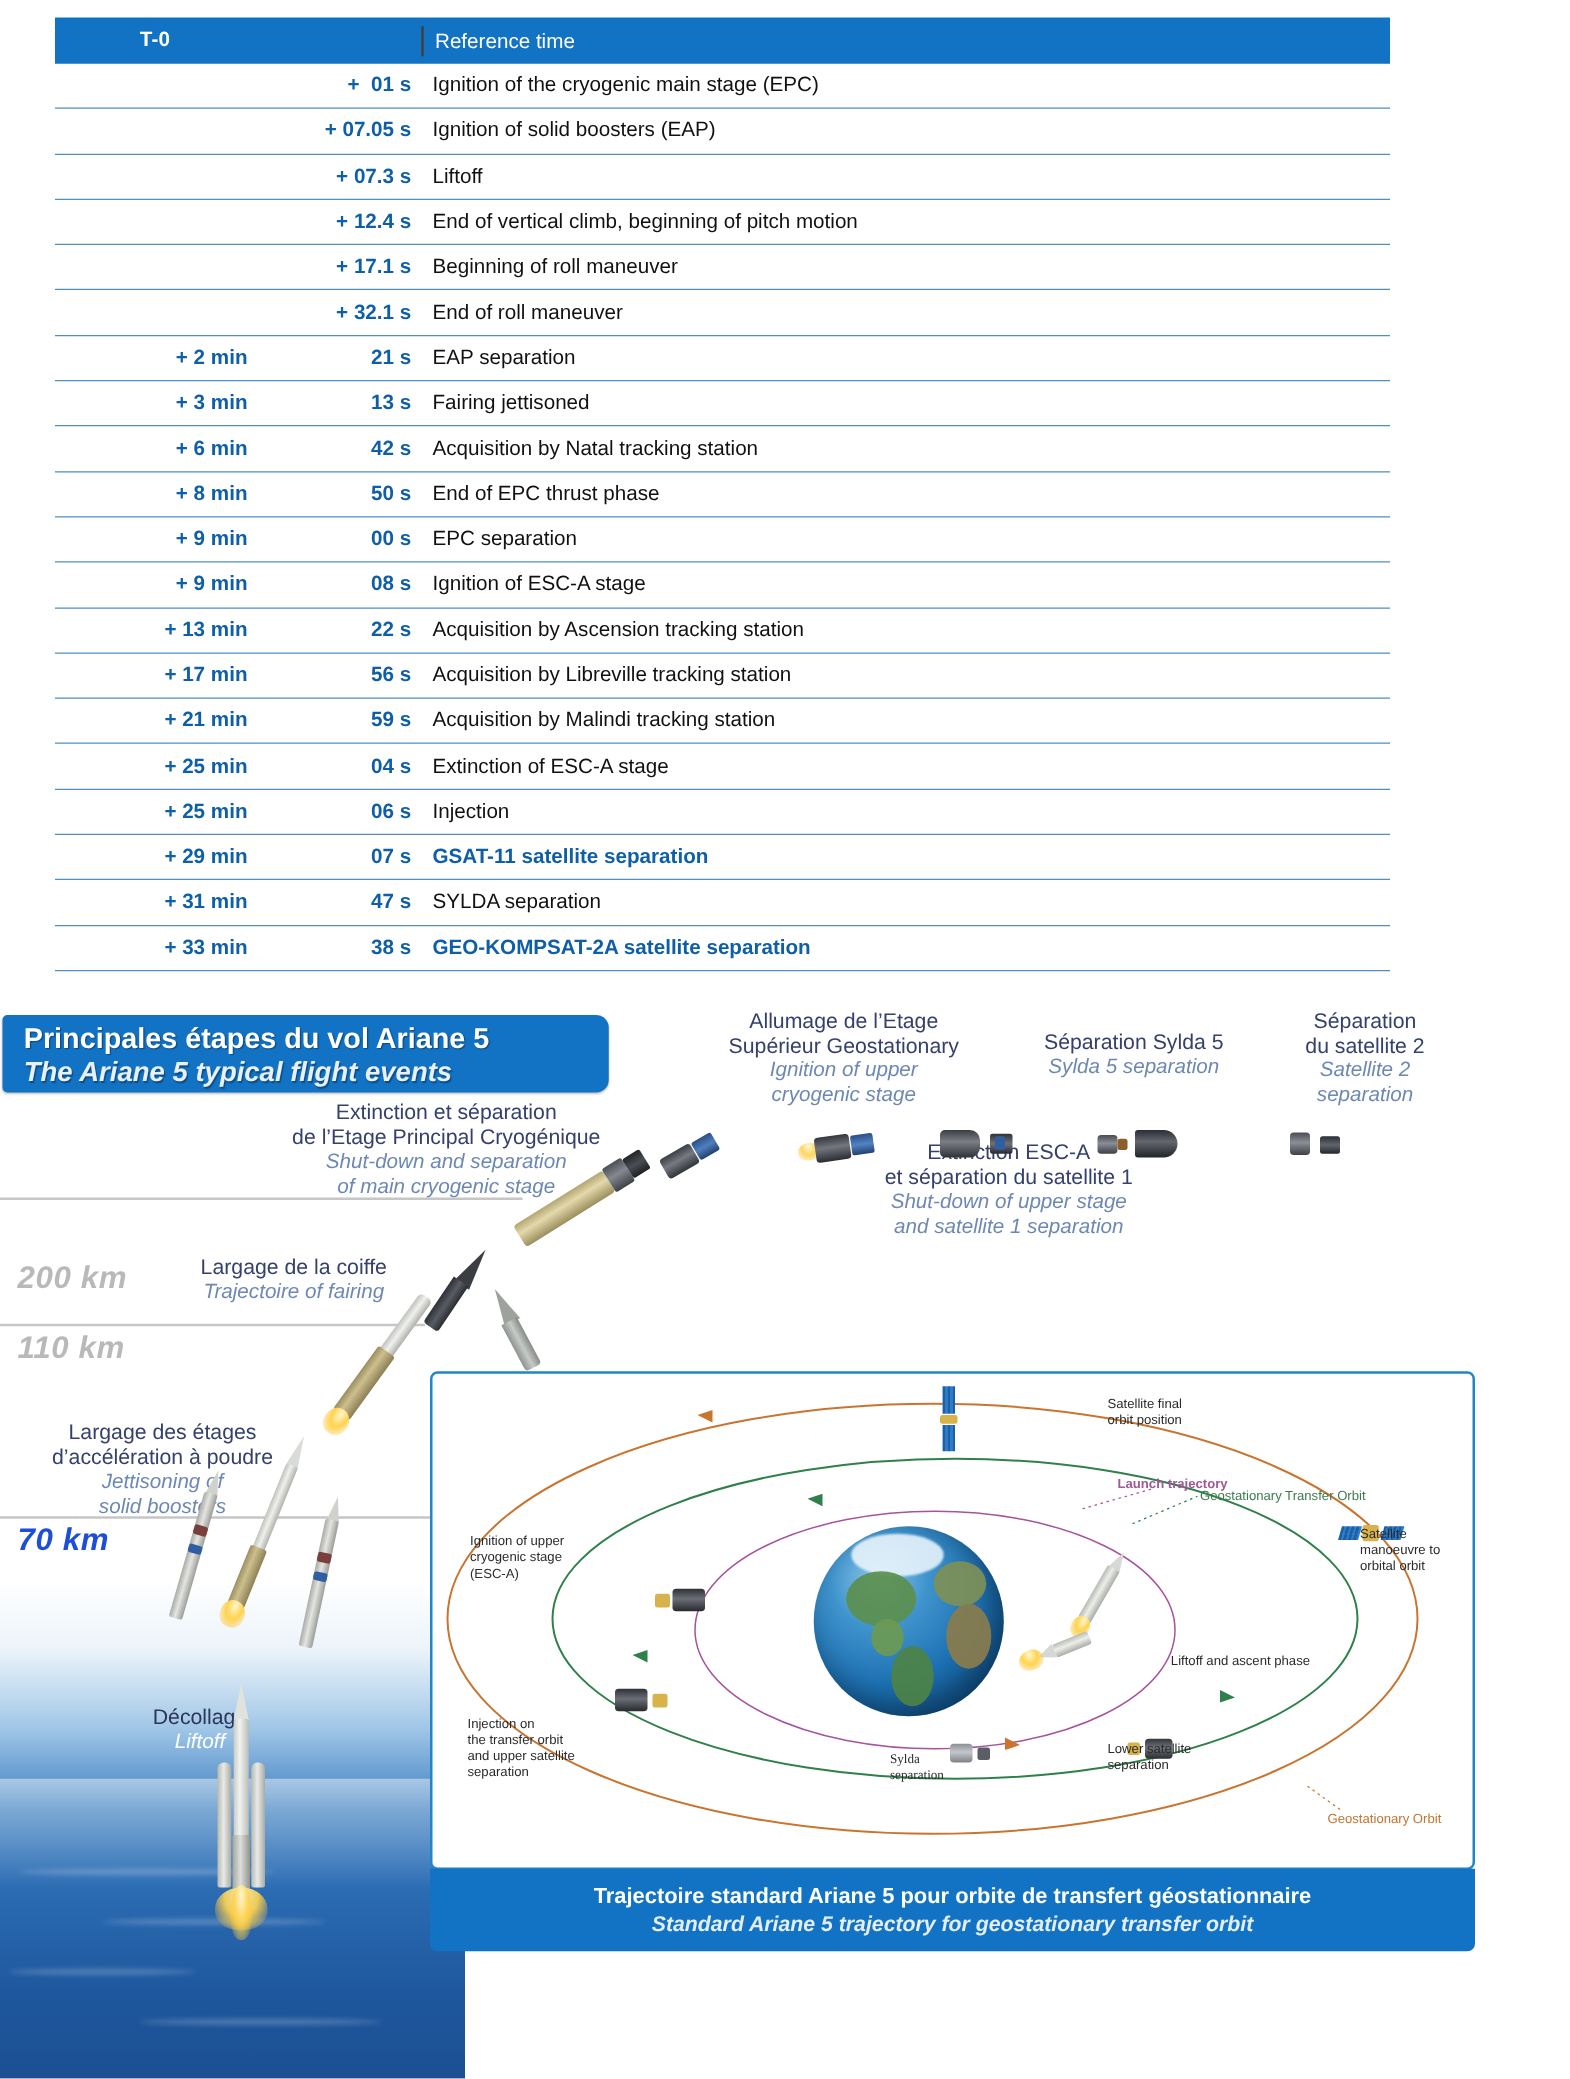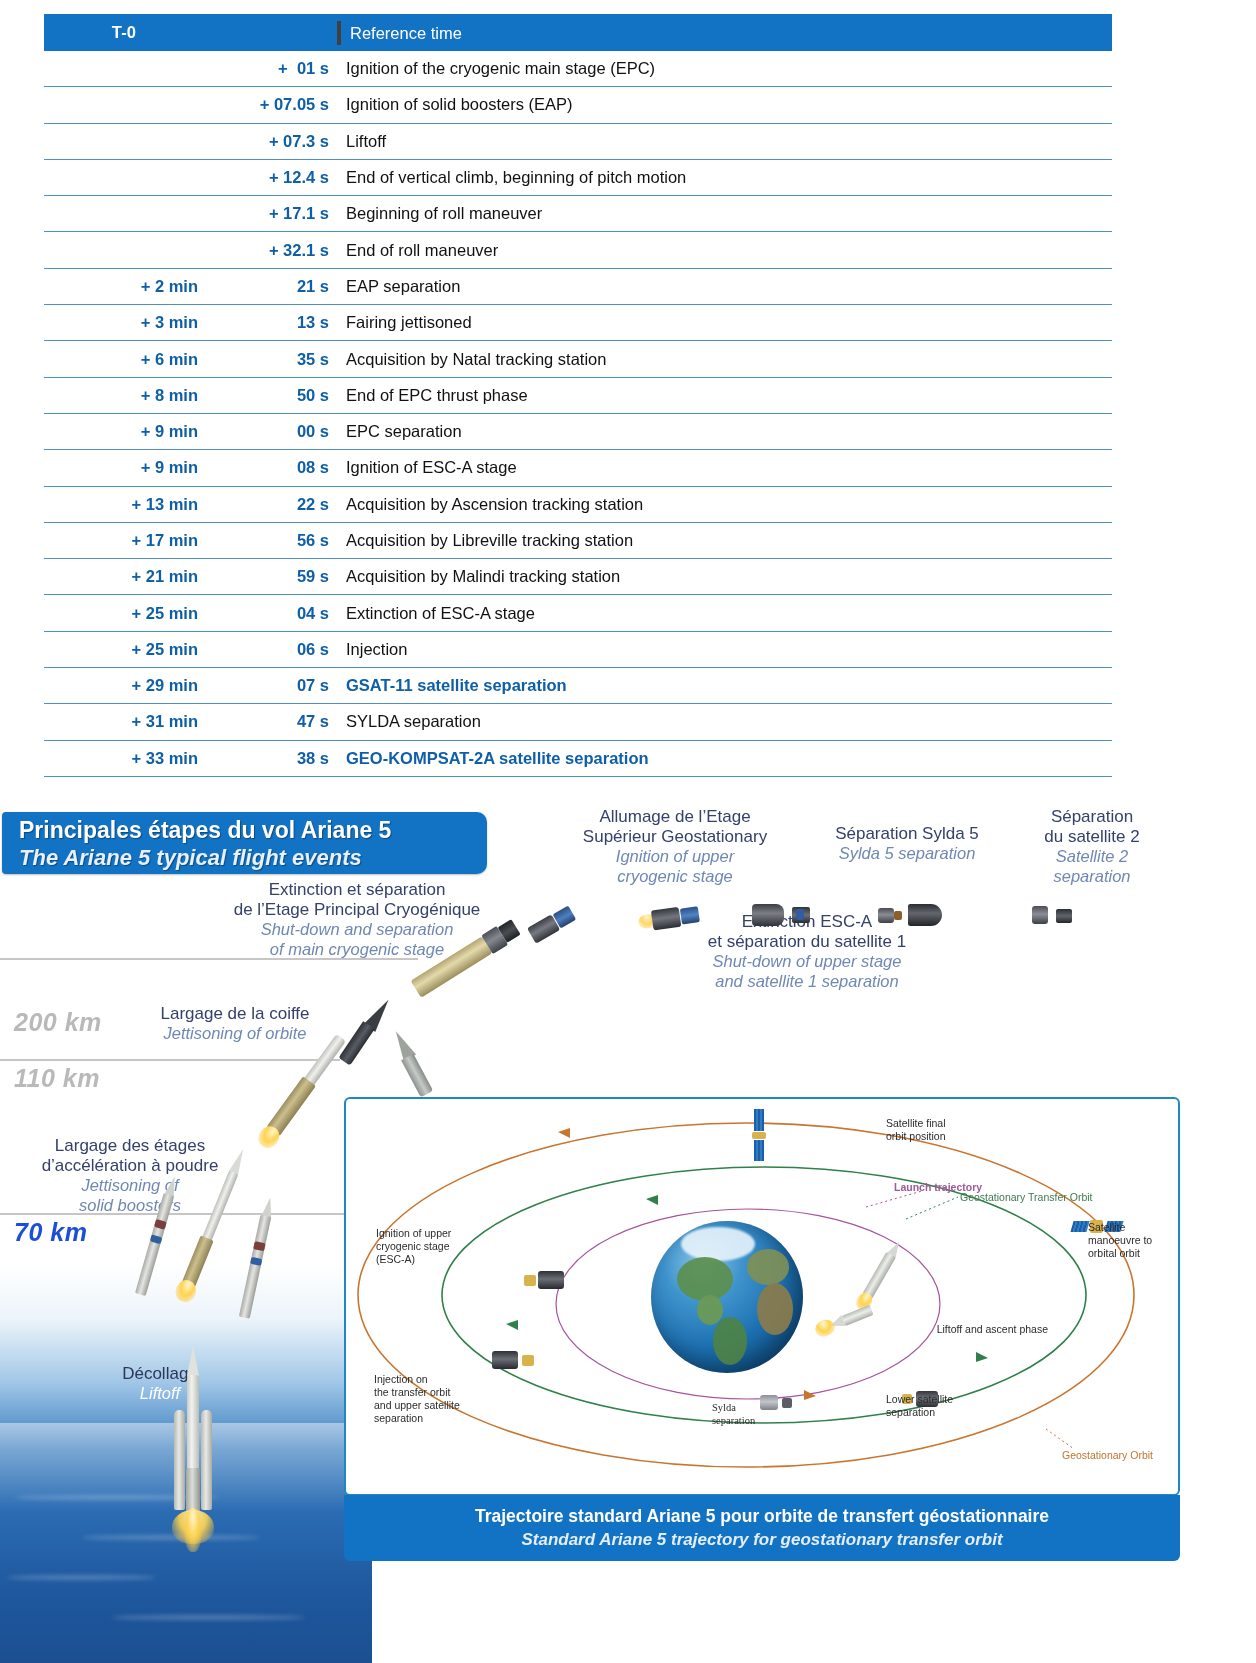--- a/index.html
+++ b/index.html
@@ -37,21 +37,21 @@
     letter-spacing: .2px;
   }
   .tl-header .h-sec {
     width: 133px;
   }
   .tl-header .h-evt {
     flex: 1;
     padding-left: 9px;
     font-weight: normal;
     font-size: 16.5px;
-    border-left: 4px solid #404040;
+    border-left: 2px solid #404040;
     height: 24px;
     line-height: 24px;
   }
   .tl-row {
     display: flex;
     align-items: center;
     height: 36.3px;
     border-bottom: 1.6px solid #4f8fc4;
     box-sizing: border-box;
   }
@@ -329,21 +329,21 @@
         <div class="tl-sec">21 s</div>
         <div class="tl-evt">EAP separation</div>
       </div>
       <div class="tl-row">
         <div class="tl-min">+ 3 min</div>
         <div class="tl-sec">13 s</div>
         <div class="tl-evt">Fairing jettisoned</div>
       </div>
       <div class="tl-row">
         <div class="tl-min">+ 6 min</div>
-        <div class="tl-sec">35 s</div>
+        <div class="tl-sec">42 s</div>
         <div class="tl-evt">Acquisition by Natal tracking station</div>
       </div>
       <div class="tl-row">
         <div class="tl-min">+ 8 min</div>
         <div class="tl-sec">50 s</div>
         <div class="tl-evt">End of EPC thrust phase</div>
       </div>
       <div class="tl-row">
         <div class="tl-min">+ 9 min</div>
         <div class="tl-sec">00 s</div>
@@ -427,21 +427,21 @@
 
   <div class="anno" style="left:10px;top:330px;width:240px;">
     <div class="fr">Largage des étages
 d’accélération à poudre</div>
     <div class="en">Jettisoning of
 solid boosters</div>
   </div>
 
   <div class="anno" style="left:120px;top:198px;width:230px;">
     <div class="fr">Largage de la coiffe</div>
-    <div class="en">Jettisoning of orbite</div>
+    <div class="en">Trajectoire of fairing</div>
   </div>
 
   <div class="anno" style="left:212px;top:74px;width:290px;">
     <div class="fr">Extinction et séparation
 de l’Etage Principal Cryogénique</div>
     <div class="en">Shut-down and separation
 of main cryogenic stage</div>
   </div>
 
   <div class="anno" style="left:564px;top:1px;width:222px;">

